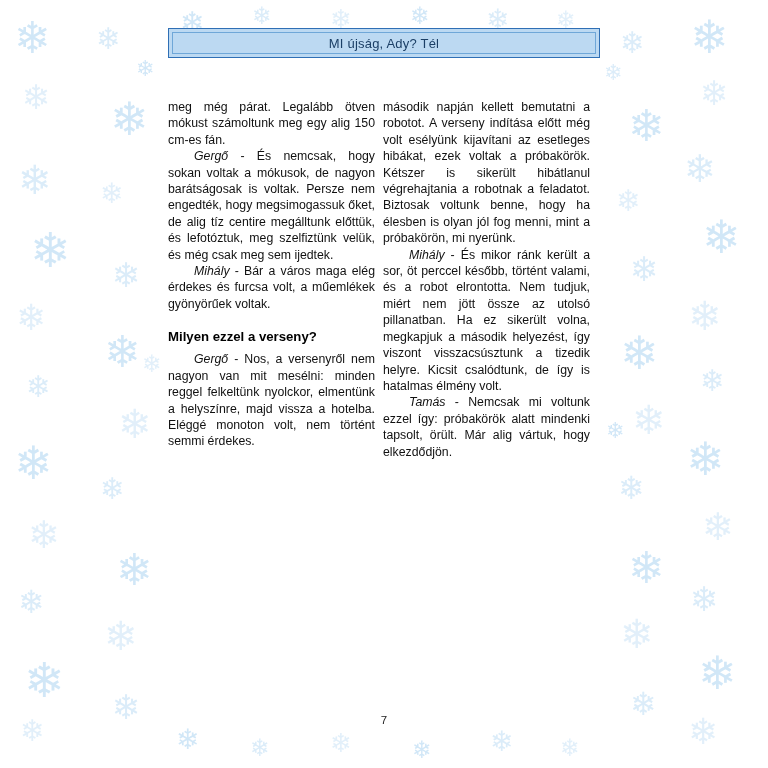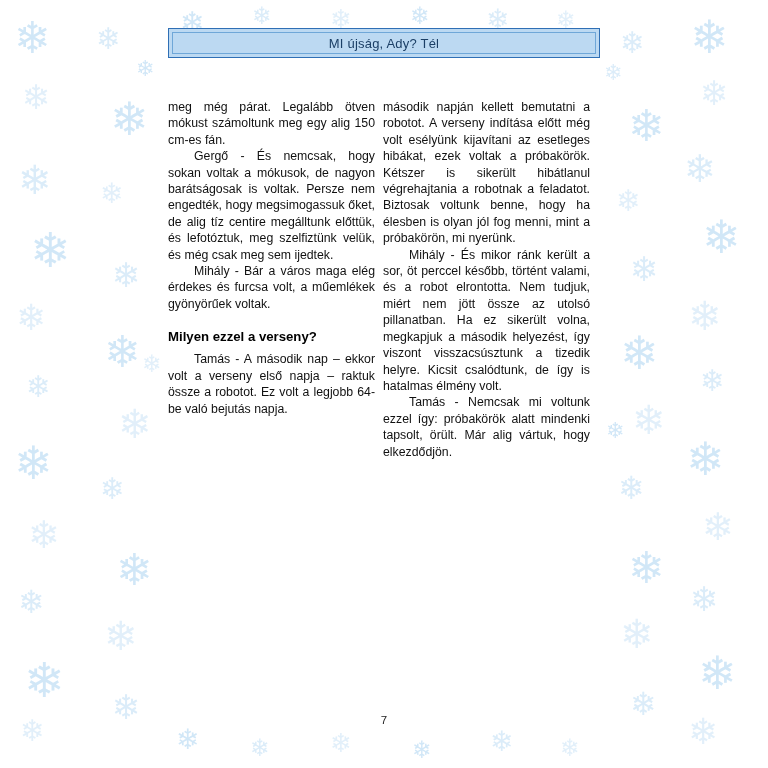--- a/index.html
+++ b/index.html
@@ -90,20 +90,21 @@
     text-align: justify;
     text-justify: inter-word;
   }
   .col p {
     margin: 0;
   }
   .col p.indent {
     text-indent: 26px;
   }
   .speaker {
+    font-style: italic;
   }
   h2.section-heading {
     font-size: 13.2px;
     line-height: 17px;
     margin: 16px 0 6px 0;
     font-weight: bold;
     color: #000000;
     text-align: left;
   }
 
@@ -190,21 +191,21 @@
     <span class="title-text">MI újság, Ady? Tél</span>
   </div>
 
   <div class="columns">
 
     <div class="col" id="left-col">
         <p><span>meg még párat. Legalább ötven mókust számoltunk meg egy alig 150 cm-es fán.</span></p>
         <p class="indent"><span class="speaker">Gergő</span><span> - És nemcsak, hogy sokan voltak a mókusok, de nagyon barátságosak is voltak. Persze nem engedték, hogy megsimogassuk őket, de alig tíz centire megálltunk előttük, és lefotóztuk, meg szelfiztünk velük, és még csak meg sem ijedtek.</span></p>
         <p class="indent"><span class="speaker">Mihály</span><span> - Bár a város maga elég érdekes és furcsa volt, a műemlékek gyönyörűek voltak.</span></p>
         <h2 class="section-heading">Milyen ezzel a verseny?</h2>
-        <p class="indent"><span class="speaker">Tamás</span><span> - A második nap – ekkor volt a verseny első napja – raktuk össze a robotot. Ez volt a legjobb 64-be való bejutás napja.</span></p>
+        <p class="indent"><span class="speaker">Gergő</span><span> - Nos, a versenyről nem nagyon van mit mesélni: minden reggel felkeltünk nyolckor, elmentünk a helyszínre, majd vissza a hotelba. Eléggé monoton volt, nem történt semmi érdekes.</span></p>
       </div>
 
     <div class="col" id="right-col">
         <p><span>második napján kellett bemutatni a robotot. A verseny indítása előtt még volt esélyünk kijavítani az esetleges hibákat, ezek voltak a próbakörök. Kétszer is sikerült hibátlanul végrehajtania a robotnak a feladatot. Biztosak voltunk benne, hogy ha élesben is olyan jól fog menni, mint a próbakörön, mi nyerünk.</span></p>
         <p class="indent"><span class="speaker">Mihály</span><span> - És mikor ránk került a sor, öt perccel később, történt valami, és a robot elrontotta. Nem tudjuk, miért nem jött össze az utolsó pillanatban. Ha ez sikerült volna, megkapjuk a második helyezést, így viszont visszacsúsztunk a tizedik helyre. Kicsit csalódtunk, de így is hatalmas élmény volt.</span></p>
         <p class="indent"><span class="speaker">Tamás</span><span> - Nemcsak mi voltunk ezzel így: próbakörök alatt mindenki tapsolt, örült. Már alig vártuk, hogy elkezdődjön.</span></p>
       </div>
 
   </div>
 

